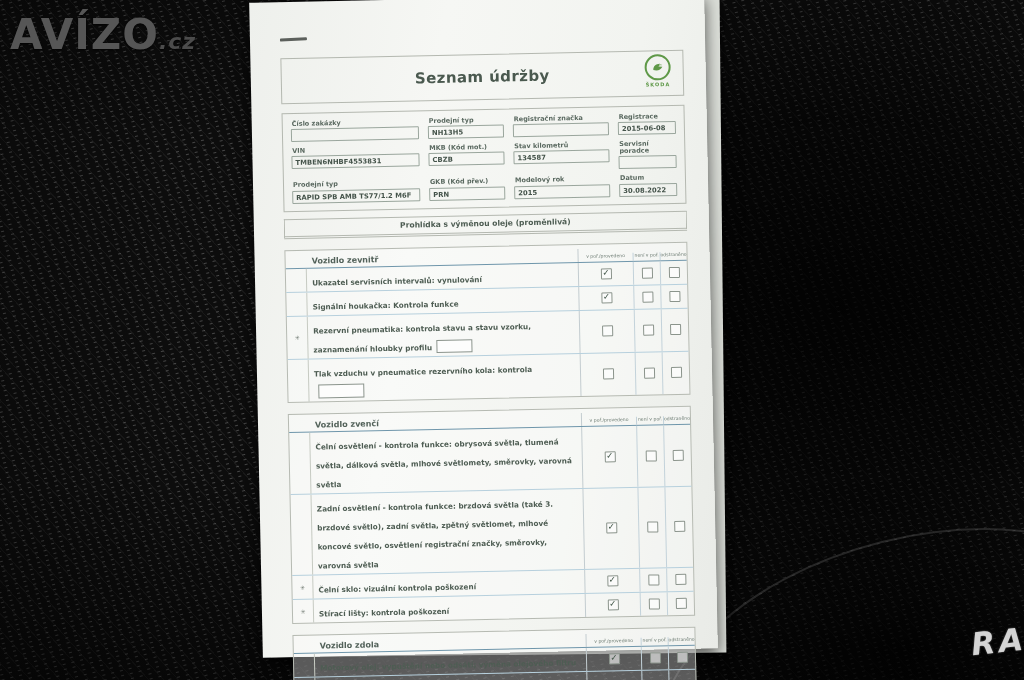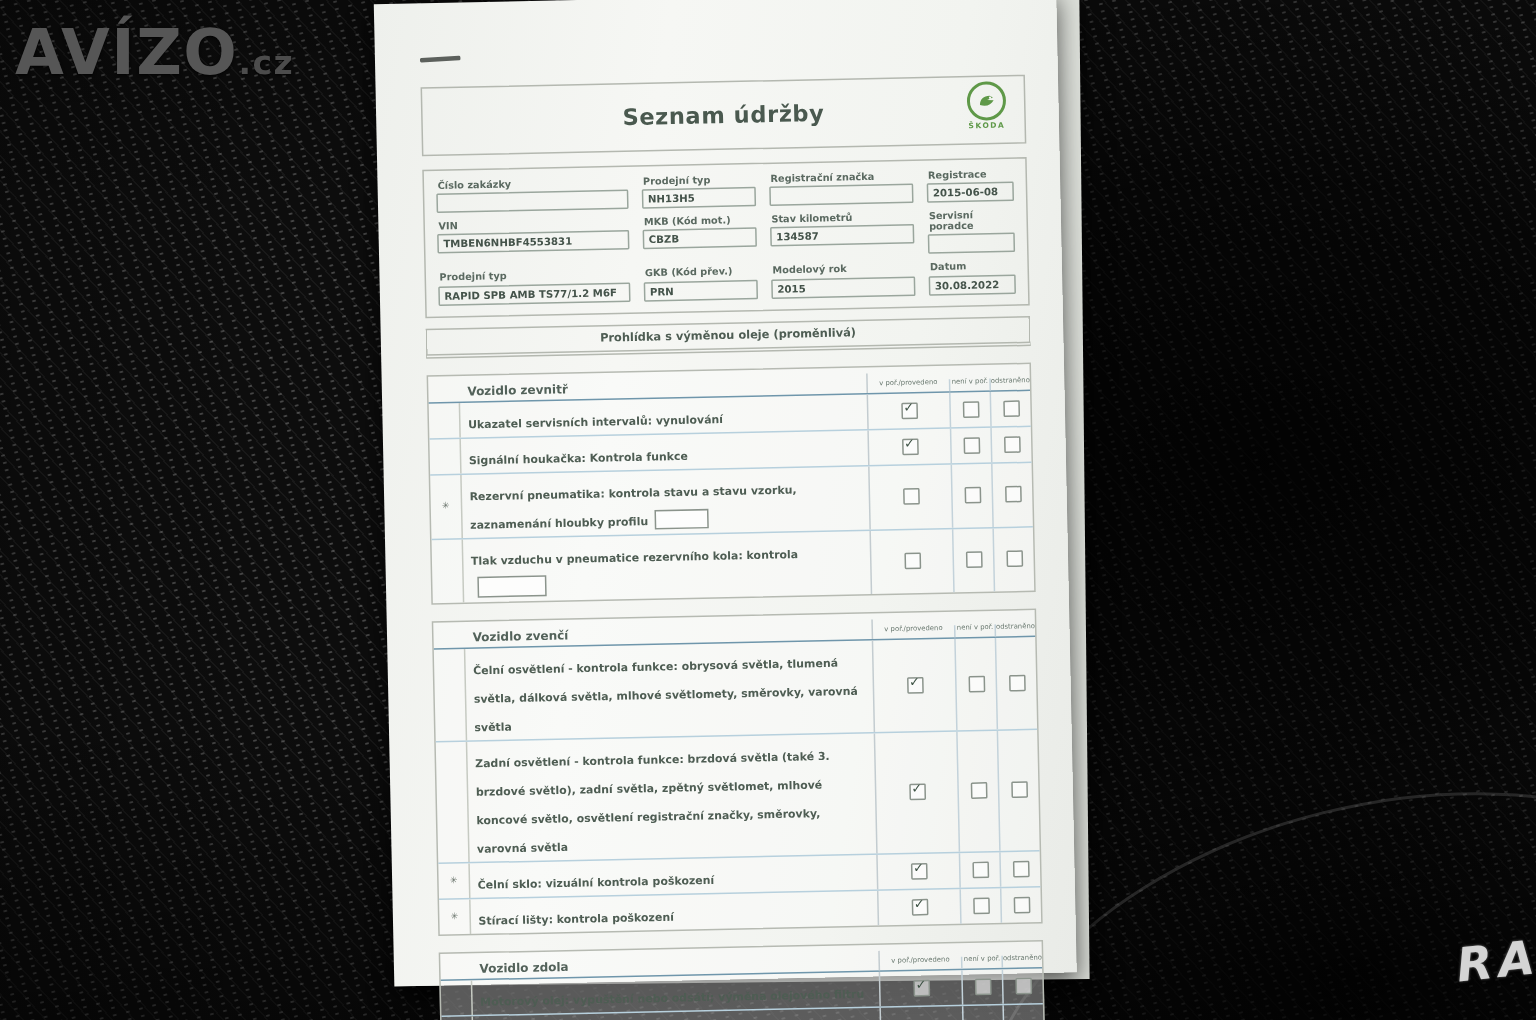--- a/index.html
+++ b/index.html
@@ -30,21 +30,21 @@
     border:2px solid rgba(190,190,190,.18);border-radius:50%;
     transform:rotate(-14deg);
   }
   
   .avizo{
     position:absolute;left:10px;top:14px;color:#565656;
     font-weight:bold;letter-spacing:1px;line-height:1;
     text-shadow:0 1px 2px rgba(0,0,0,.8);
   }
   .avizo .big{font-size:42px;}
-  .avizo .small{font-size:22px;color:#4c4c4c;}
+  .avizo .small{font-size:22px;color:#4c4c4c;font-style:italic;}
   
   .embroidery{
     position:absolute;right:-30px;bottom:22px;
     font-size:31px;font-weight:bold;font-style:italic;letter-spacing:4px;
     color:#d4d4d4;transform:rotate(-6deg);
     text-shadow:0 0 2px rgba(255,255,255,.45), 0 2px 3px rgba(0,0,0,.8);
   }
   
   .paper-under{
     position:absolute;left:268px;top:2px;width:455px;height:653px;

